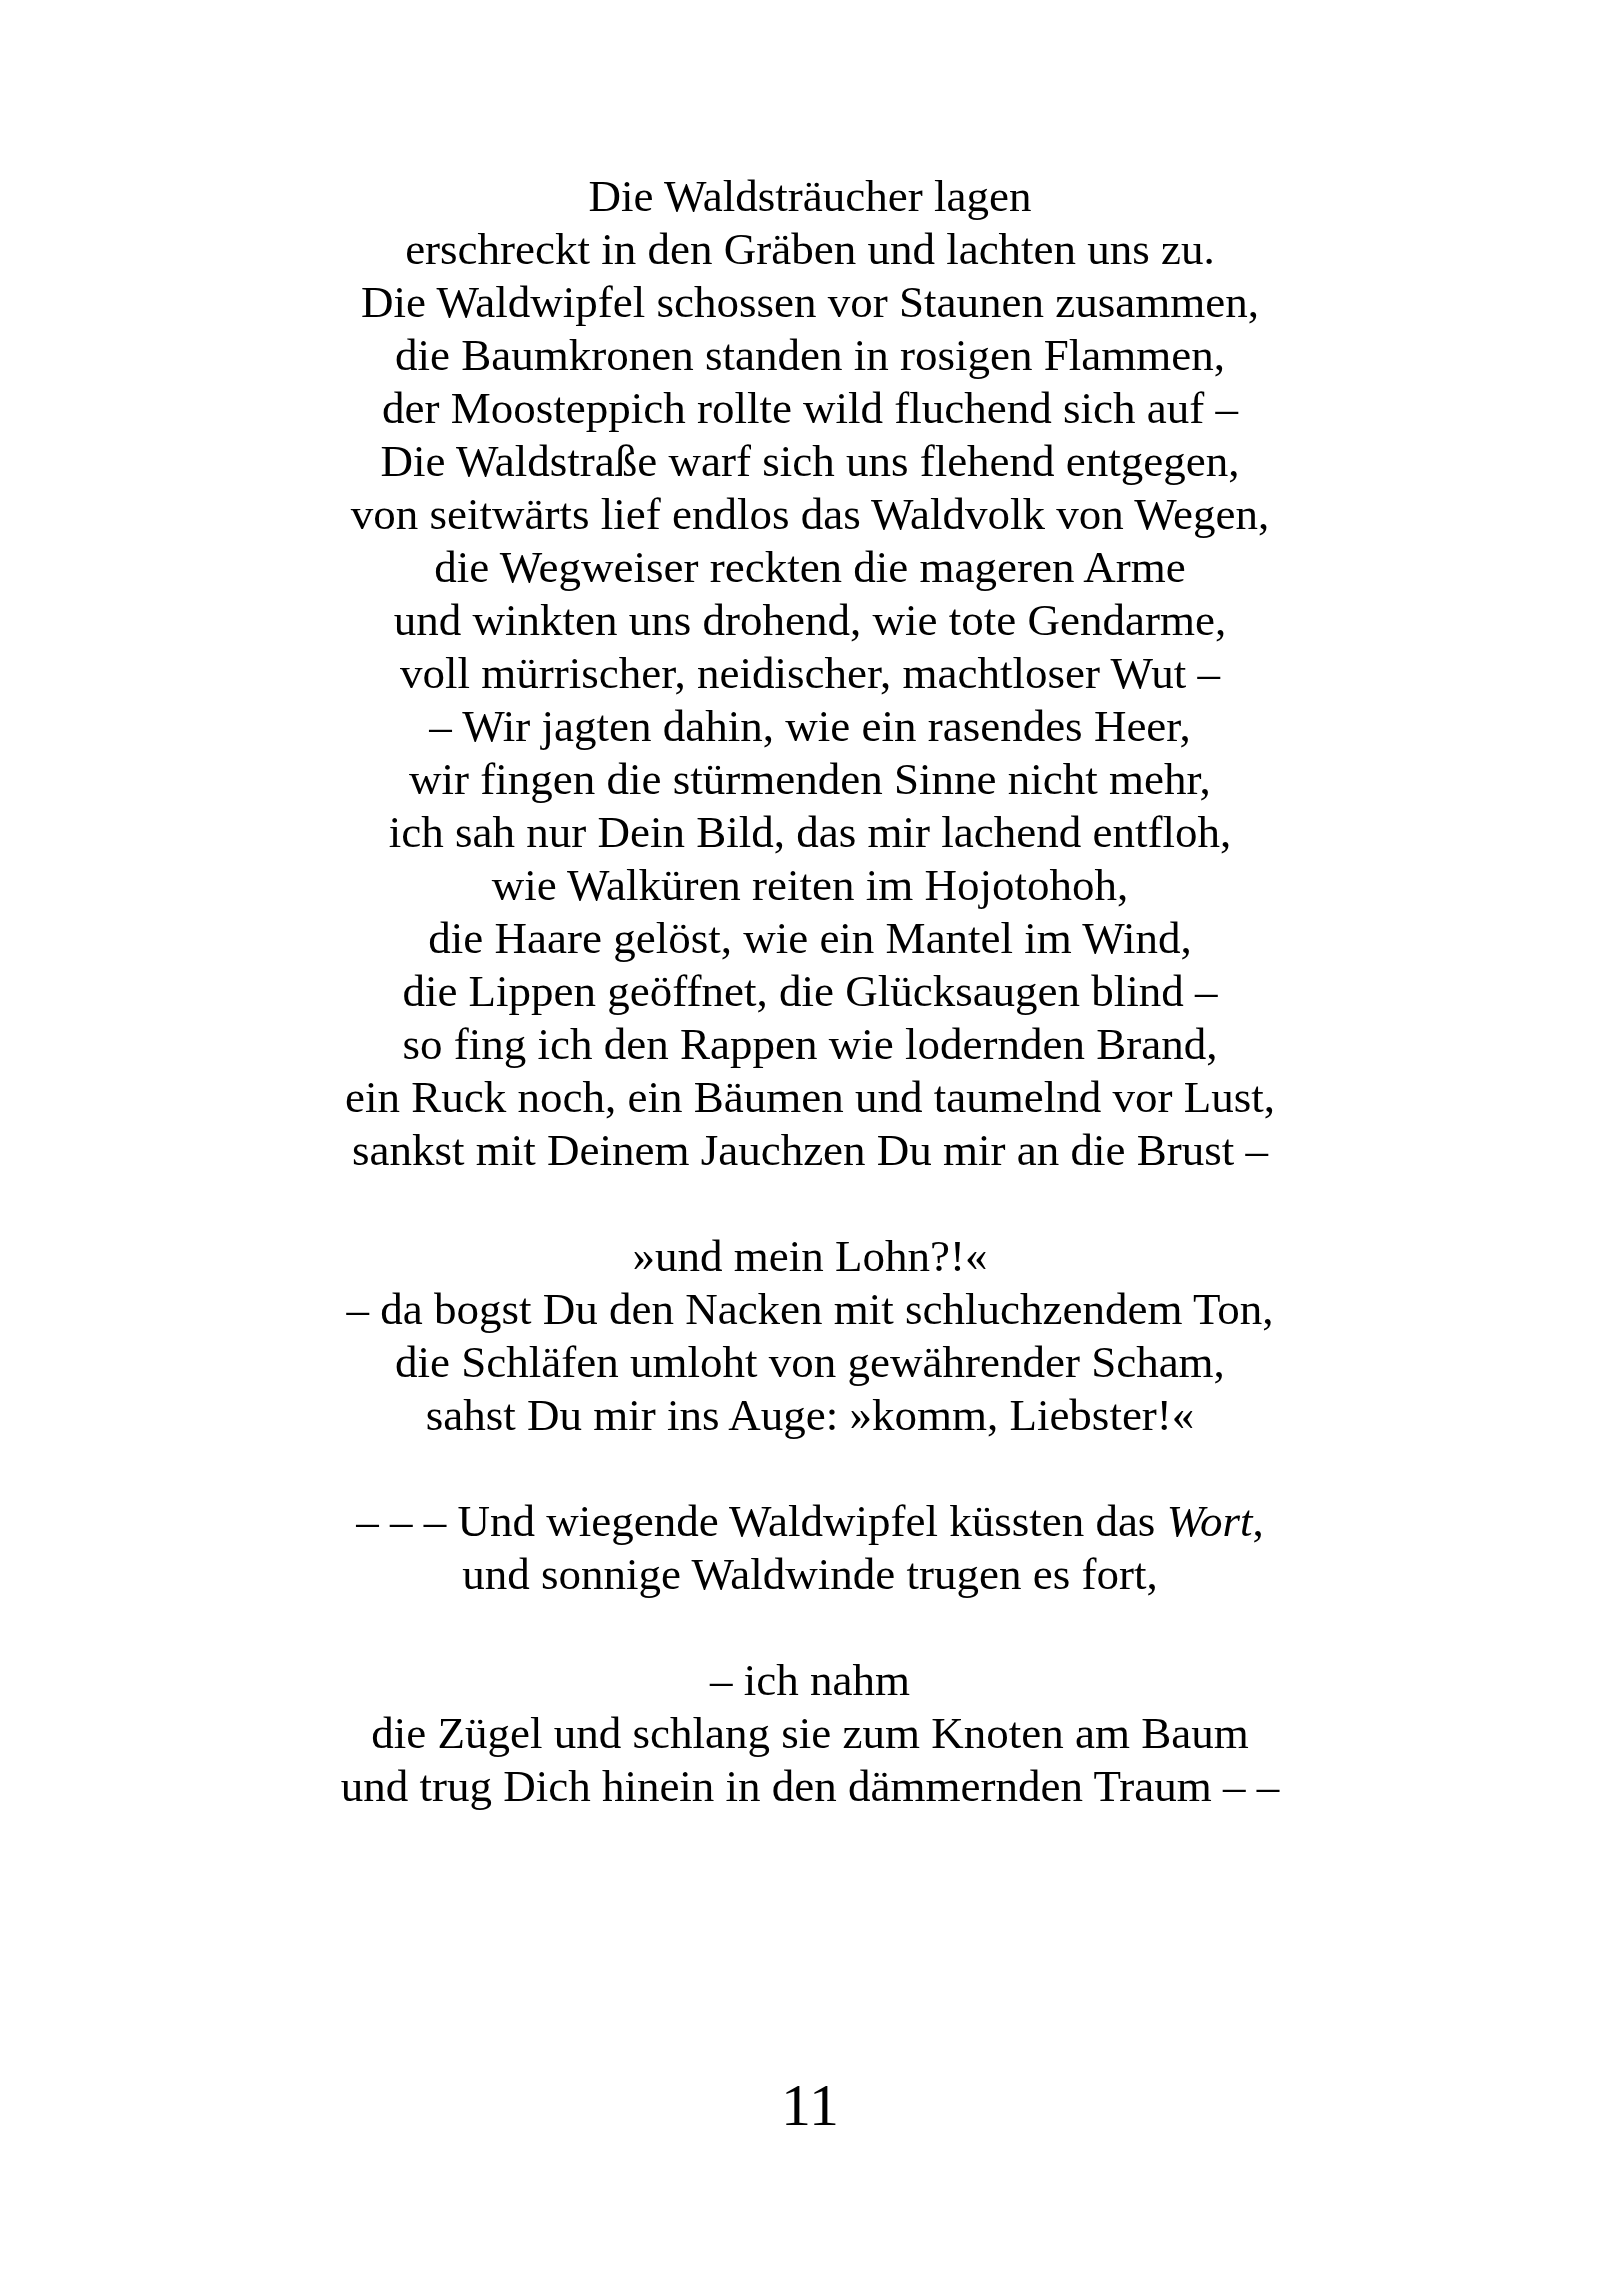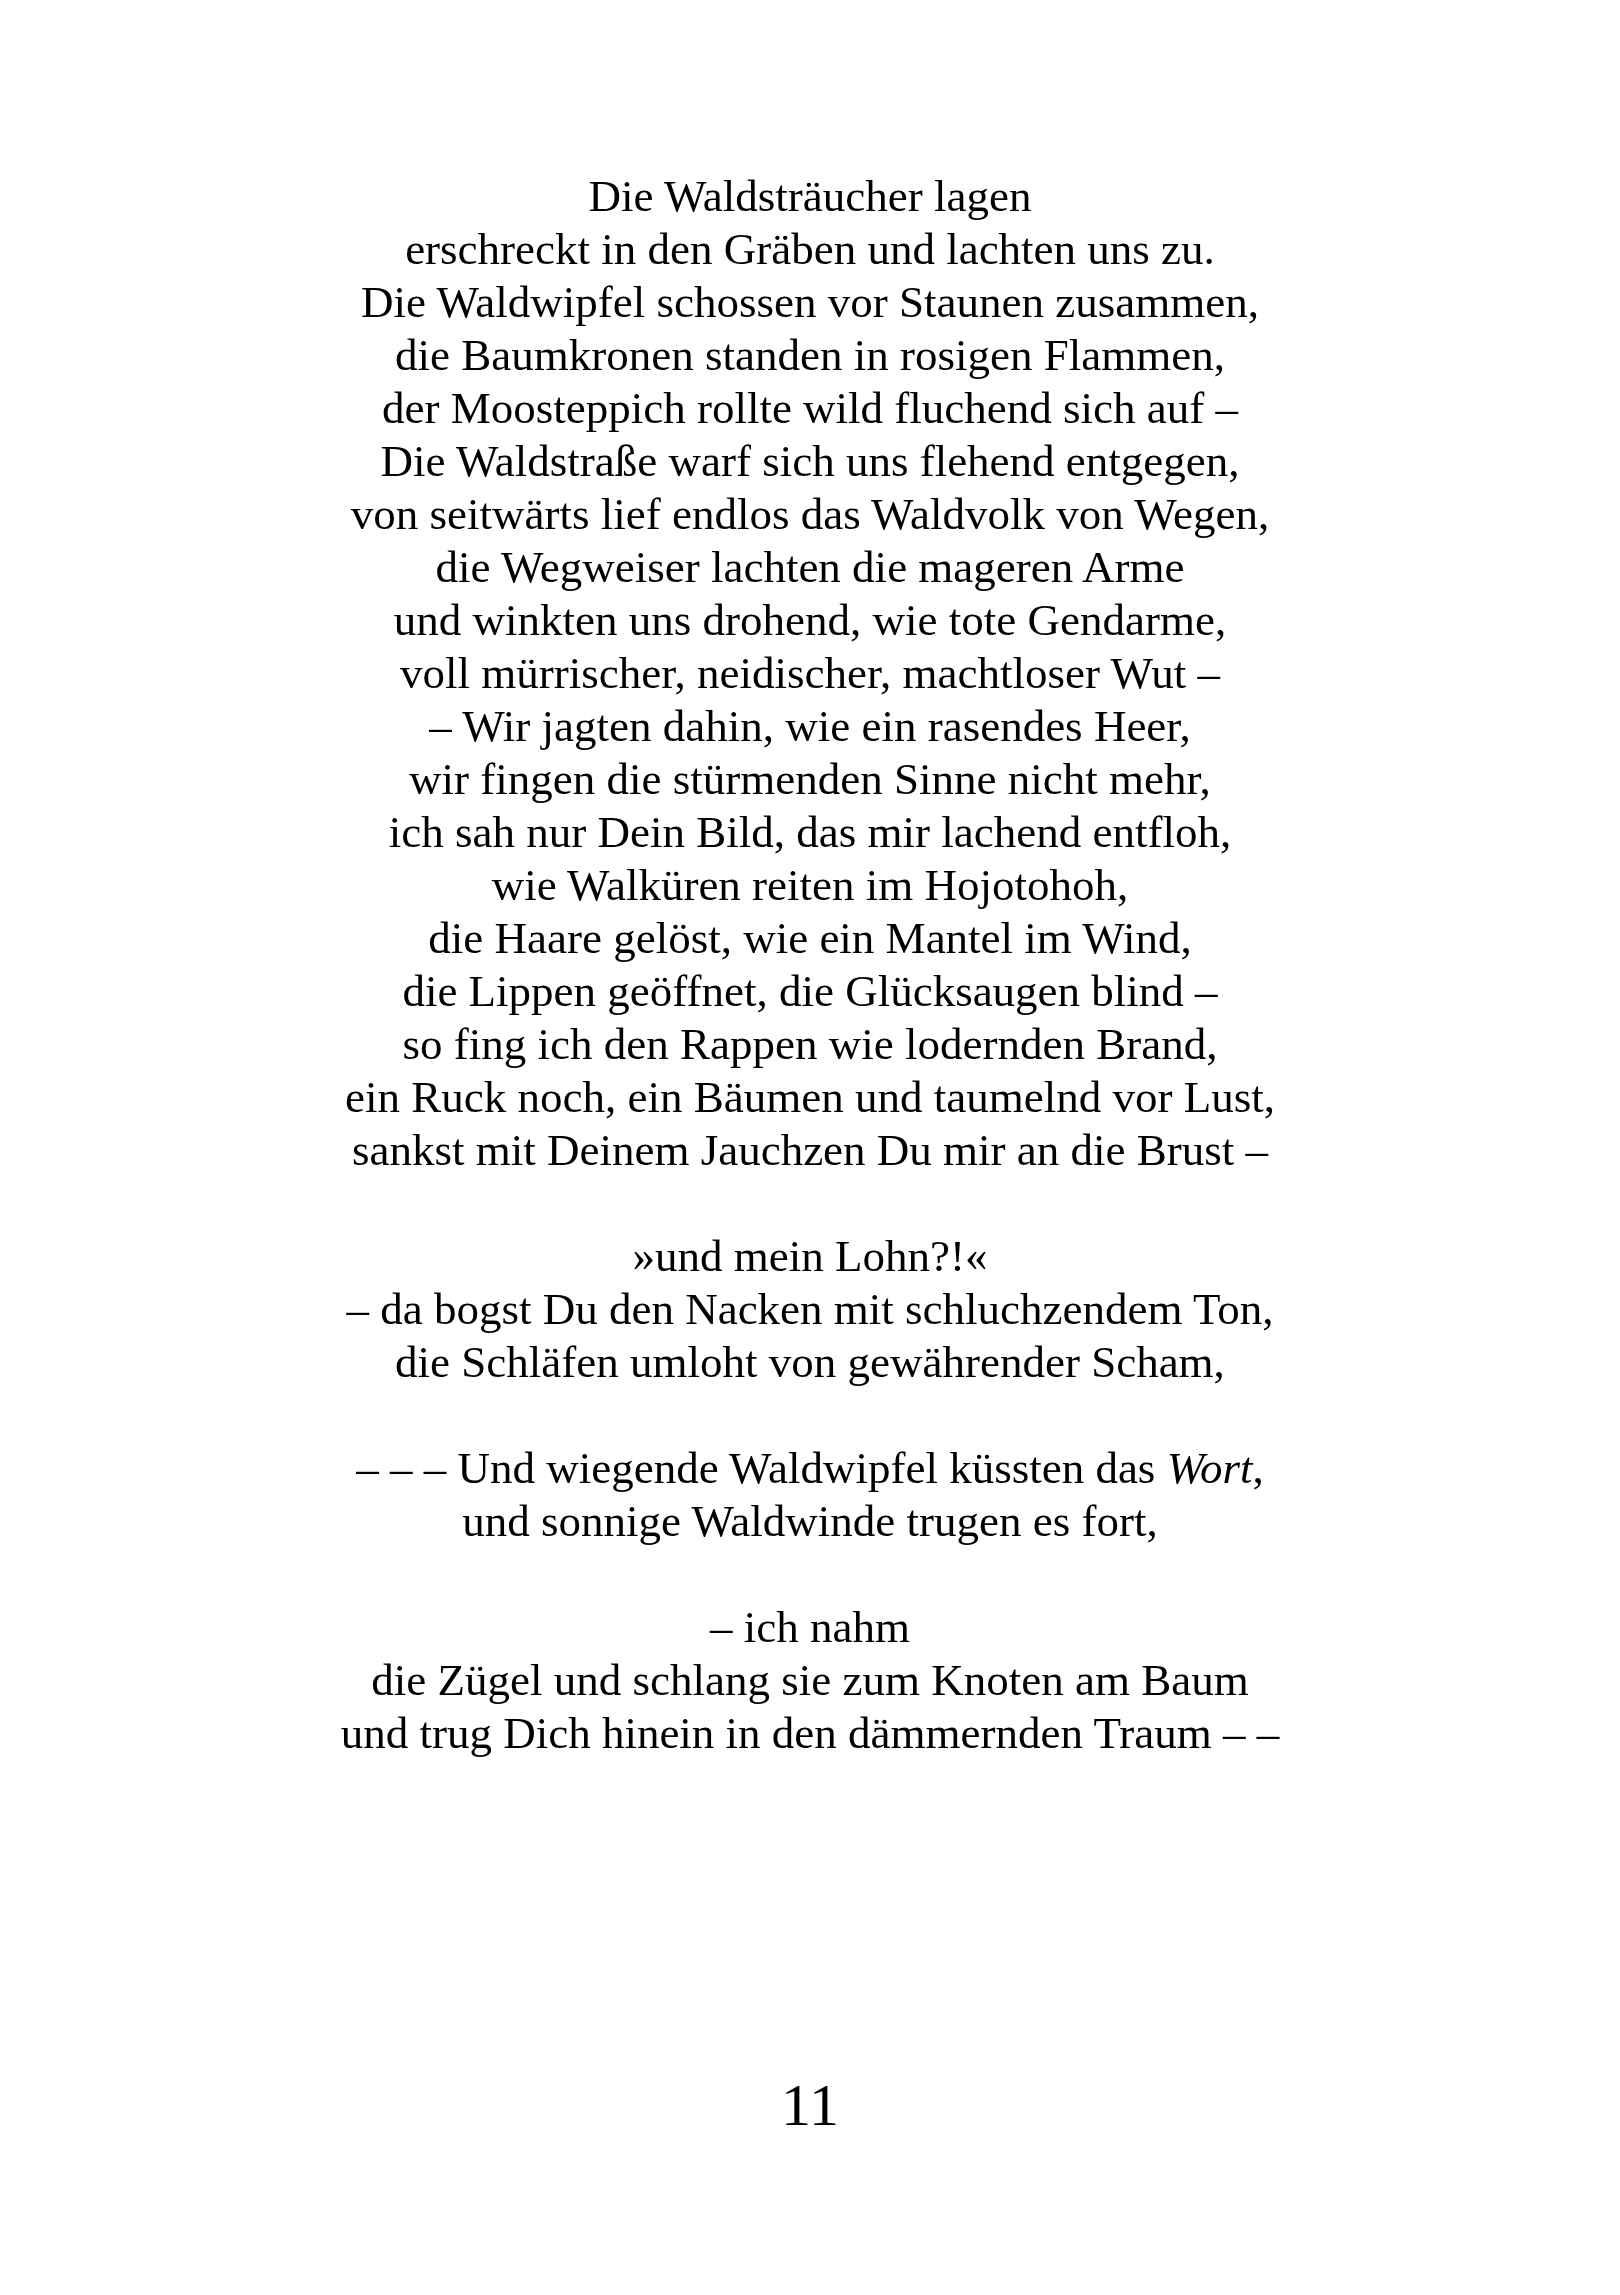--- a/index.html
+++ b/index.html
@@ -53,38 +53,39 @@
   <main class="poem">
 
     <section class="stanza">
       <div class="line">Die Waldsträucher lagen</div>
       <div class="line">erschreckt in den Gräben und lachten uns zu.</div>
       <div class="line">Die Waldwipfel schossen vor Staunen zusammen,</div>
       <div class="line">die Baumkronen standen in rosigen Flammen,</div>
       <div class="line">der Moosteppich rollte wild fluchend sich auf –</div>
       <div class="line">Die Waldstraße warf sich uns flehend entgegen,</div>
       <div class="line">von seitwärts lief endlos das Waldvolk von Wegen,</div>
-      <div class="line">die Wegweiser lachten die mageren Arme</div>
+      <div class="line">die Wegweiser reckten die mageren Arme</div>
       <div class="line">und winkten uns drohend, wie tote Gendarme,</div>
       <div class="line">voll mürrischer, neidischer, machtloser Wut –</div>
       <div class="line">– Wir jagten dahin, wie ein rasendes Heer,</div>
       <div class="line">wir fingen die stürmenden Sinne nicht mehr,</div>
       <div class="line">ich sah nur Dein Bild, das mir lachend entfloh,</div>
       <div class="line">wie Walküren reiten im Hojotohoh,</div>
       <div class="line">die Haare gelöst, wie ein Mantel im Wind,</div>
       <div class="line">die Lippen geöffnet, die Glücksaugen blind –</div>
       <div class="line">so fing ich den Rappen wie lodernden Brand,</div>
       <div class="line">ein Ruck noch, ein Bäumen und taumelnd vor Lust,</div>
       <div class="line">sankst mit Deinem Jauchzen Du mir an die Brust –</div>
     </section>
 
     <section class="stanza">
       <div class="line">»und mein Lohn?!«</div>
       <div class="line">– da bogst Du den Nacken mit schluchzendem Ton,</div>
       <div class="line">die Schläfen umloht von gewährender Scham,</div>
+      <div class="line">sahst Du mir ins Auge: »komm, Liebster!«</div>
     </section>
 
     <section class="stanza">
       <div class="line"><span>– – – Und wiegende Waldwipfel küssten das </span><span class="emph">Wort</span><span>,</span></div>
       <div class="line">und sonnige Waldwinde trugen es fort,</div>
     </section>
 
     <section class="stanza">
       <div class="line">– ich nahm</div>
       <div class="line">die Zügel und schlang sie zum Knoten am Baum</div>

